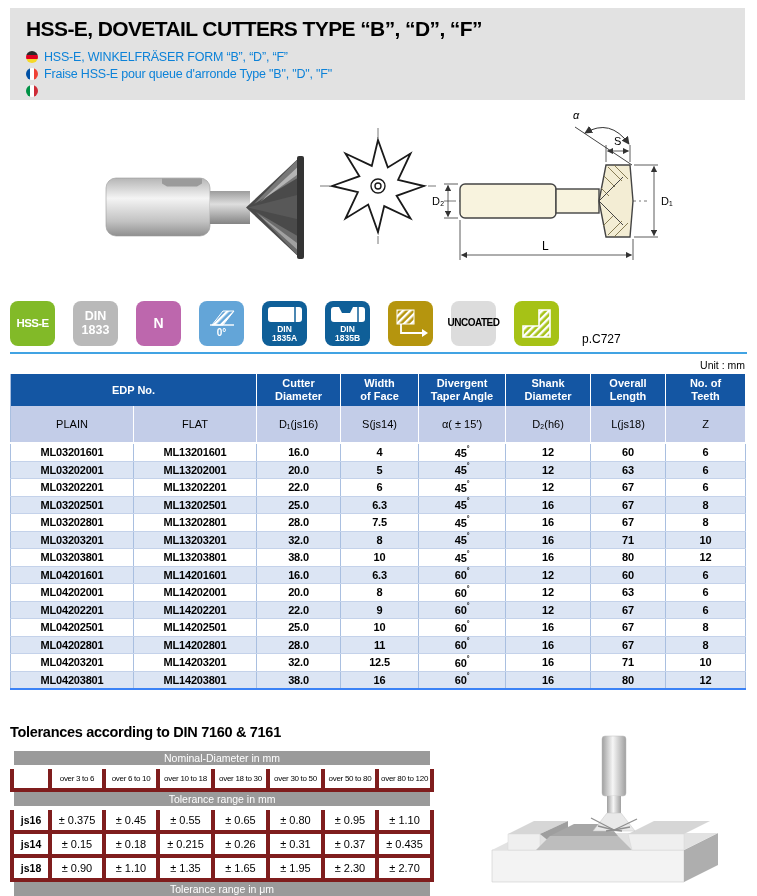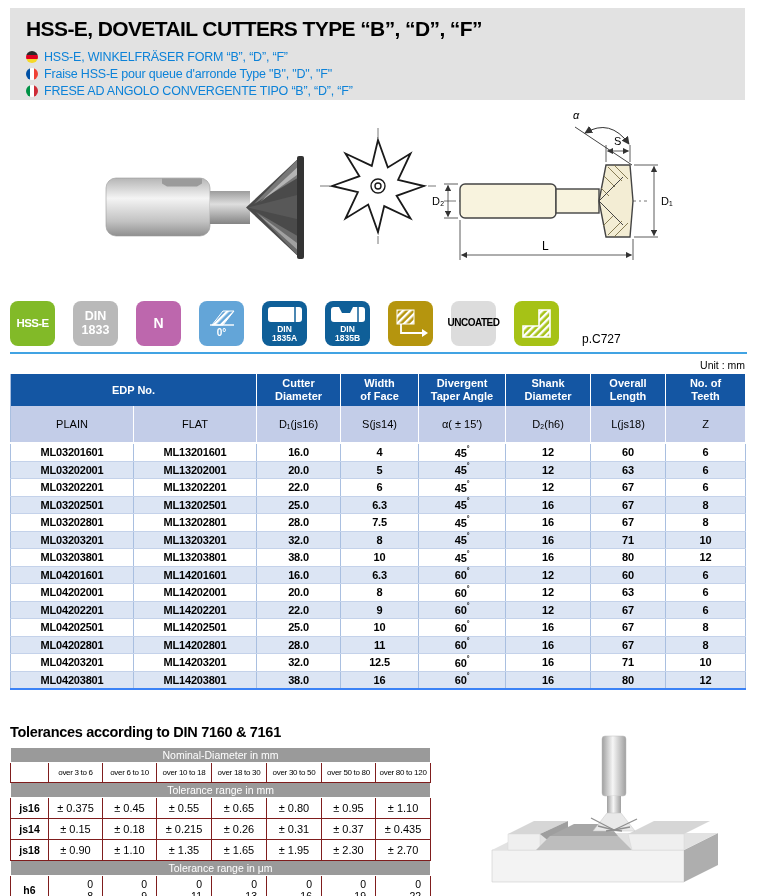--- a/index.html
+++ b/index.html
@@ -53,21 +53,21 @@
   .main-table tbody td{
     font-size:11px;font-weight:bold;text-align:center;height:16.5px;padding:0;
     border-right:1px solid #a9bfe0;border-bottom:1px solid #c4d2ea;letter-spacing:-0.2px;
   }
   .main-table tbody tr:nth-child(even) td{background:#dce5f4;}
   .main-table sup{font-size:7px;position:relative;top:-1px;}
   
   .tol-title{position:absolute;left:10px;top:724px;font-size:14.5px;font-weight:bold;letter-spacing:-0.3px;}
   .tol-wrap{position:absolute;left:10px;top:747px;}
   .tol-table{width:420px;border:1px solid #c2c2c2;}
-  .tol-table td,.tol-table th{border:1px solid #7f1d1d;padding:0;}
+  .tol-table td,.tol-table th{border:4px solid #7f1d1d;padding:0;}
   .tol-band td{background:#9a9a9a;color:#fff;font-size:10.5px;text-align:center;height:14px;border-color:#fff;font-weight:normal;}
   .tol-ranges td{font-size:8px;text-align:center;height:19px;letter-spacing:-0.3px;}
   .tol-table th.tol-label{font-size:10.5px;font-weight:bold;text-align:center;background:#fff;}
   .tol-val{font-size:11px;text-align:center;height:20px;}
   .tol-um-cell{height:28px;}
   .tol-um-cell .stk{display:flex;flex-direction:column;align-items:flex-end;padding-right:9px;font-size:10.5px;line-height:1.15;}
 </style>
 </head>
 <body>
 
@@ -89,21 +89,20 @@
           <div style="background: rgb(239, 65, 53);"></div>
         </span>
         <span class="subtitle-text" data-name="subtitle-text">Fraise HSS-E pour queue d'arronde Type "B", "D", "F"</span>
       </div>
       <div class="subtitle-row" data-name="subtitle-row">
         <span class="flag v" data-name="italy-flag-icon">
           <div style="background: rgb(0, 146, 70);"></div>
           <div style="background: rgb(255, 255, 255);"></div>
           <div style="background: rgb(206, 43, 55);"></div>
         </span>
-        <span class="subtitle-text" data-name="subtitle-text">FRESE AD ANGOLO CONVERGENTE TIPO “B”, “D”, “F”</span>
       </div>
     </div>
 </div>
 
 <svg class="img-abs" style="left:98px;top:150px;" width="215" height="115" viewBox="0 0 215 115" data-name="cutter-photo">
   <defs>
     <linearGradient id="met1" x1="0" y1="0" x2="0" y2="1">
       <stop offset="0" stop-color="#b5b5b5"></stop>
         <stop offset="0.35" stop-color="#f4f4f4"></stop>
       <stop offset="0.75" stop-color="#c2c2c2"></stop>

